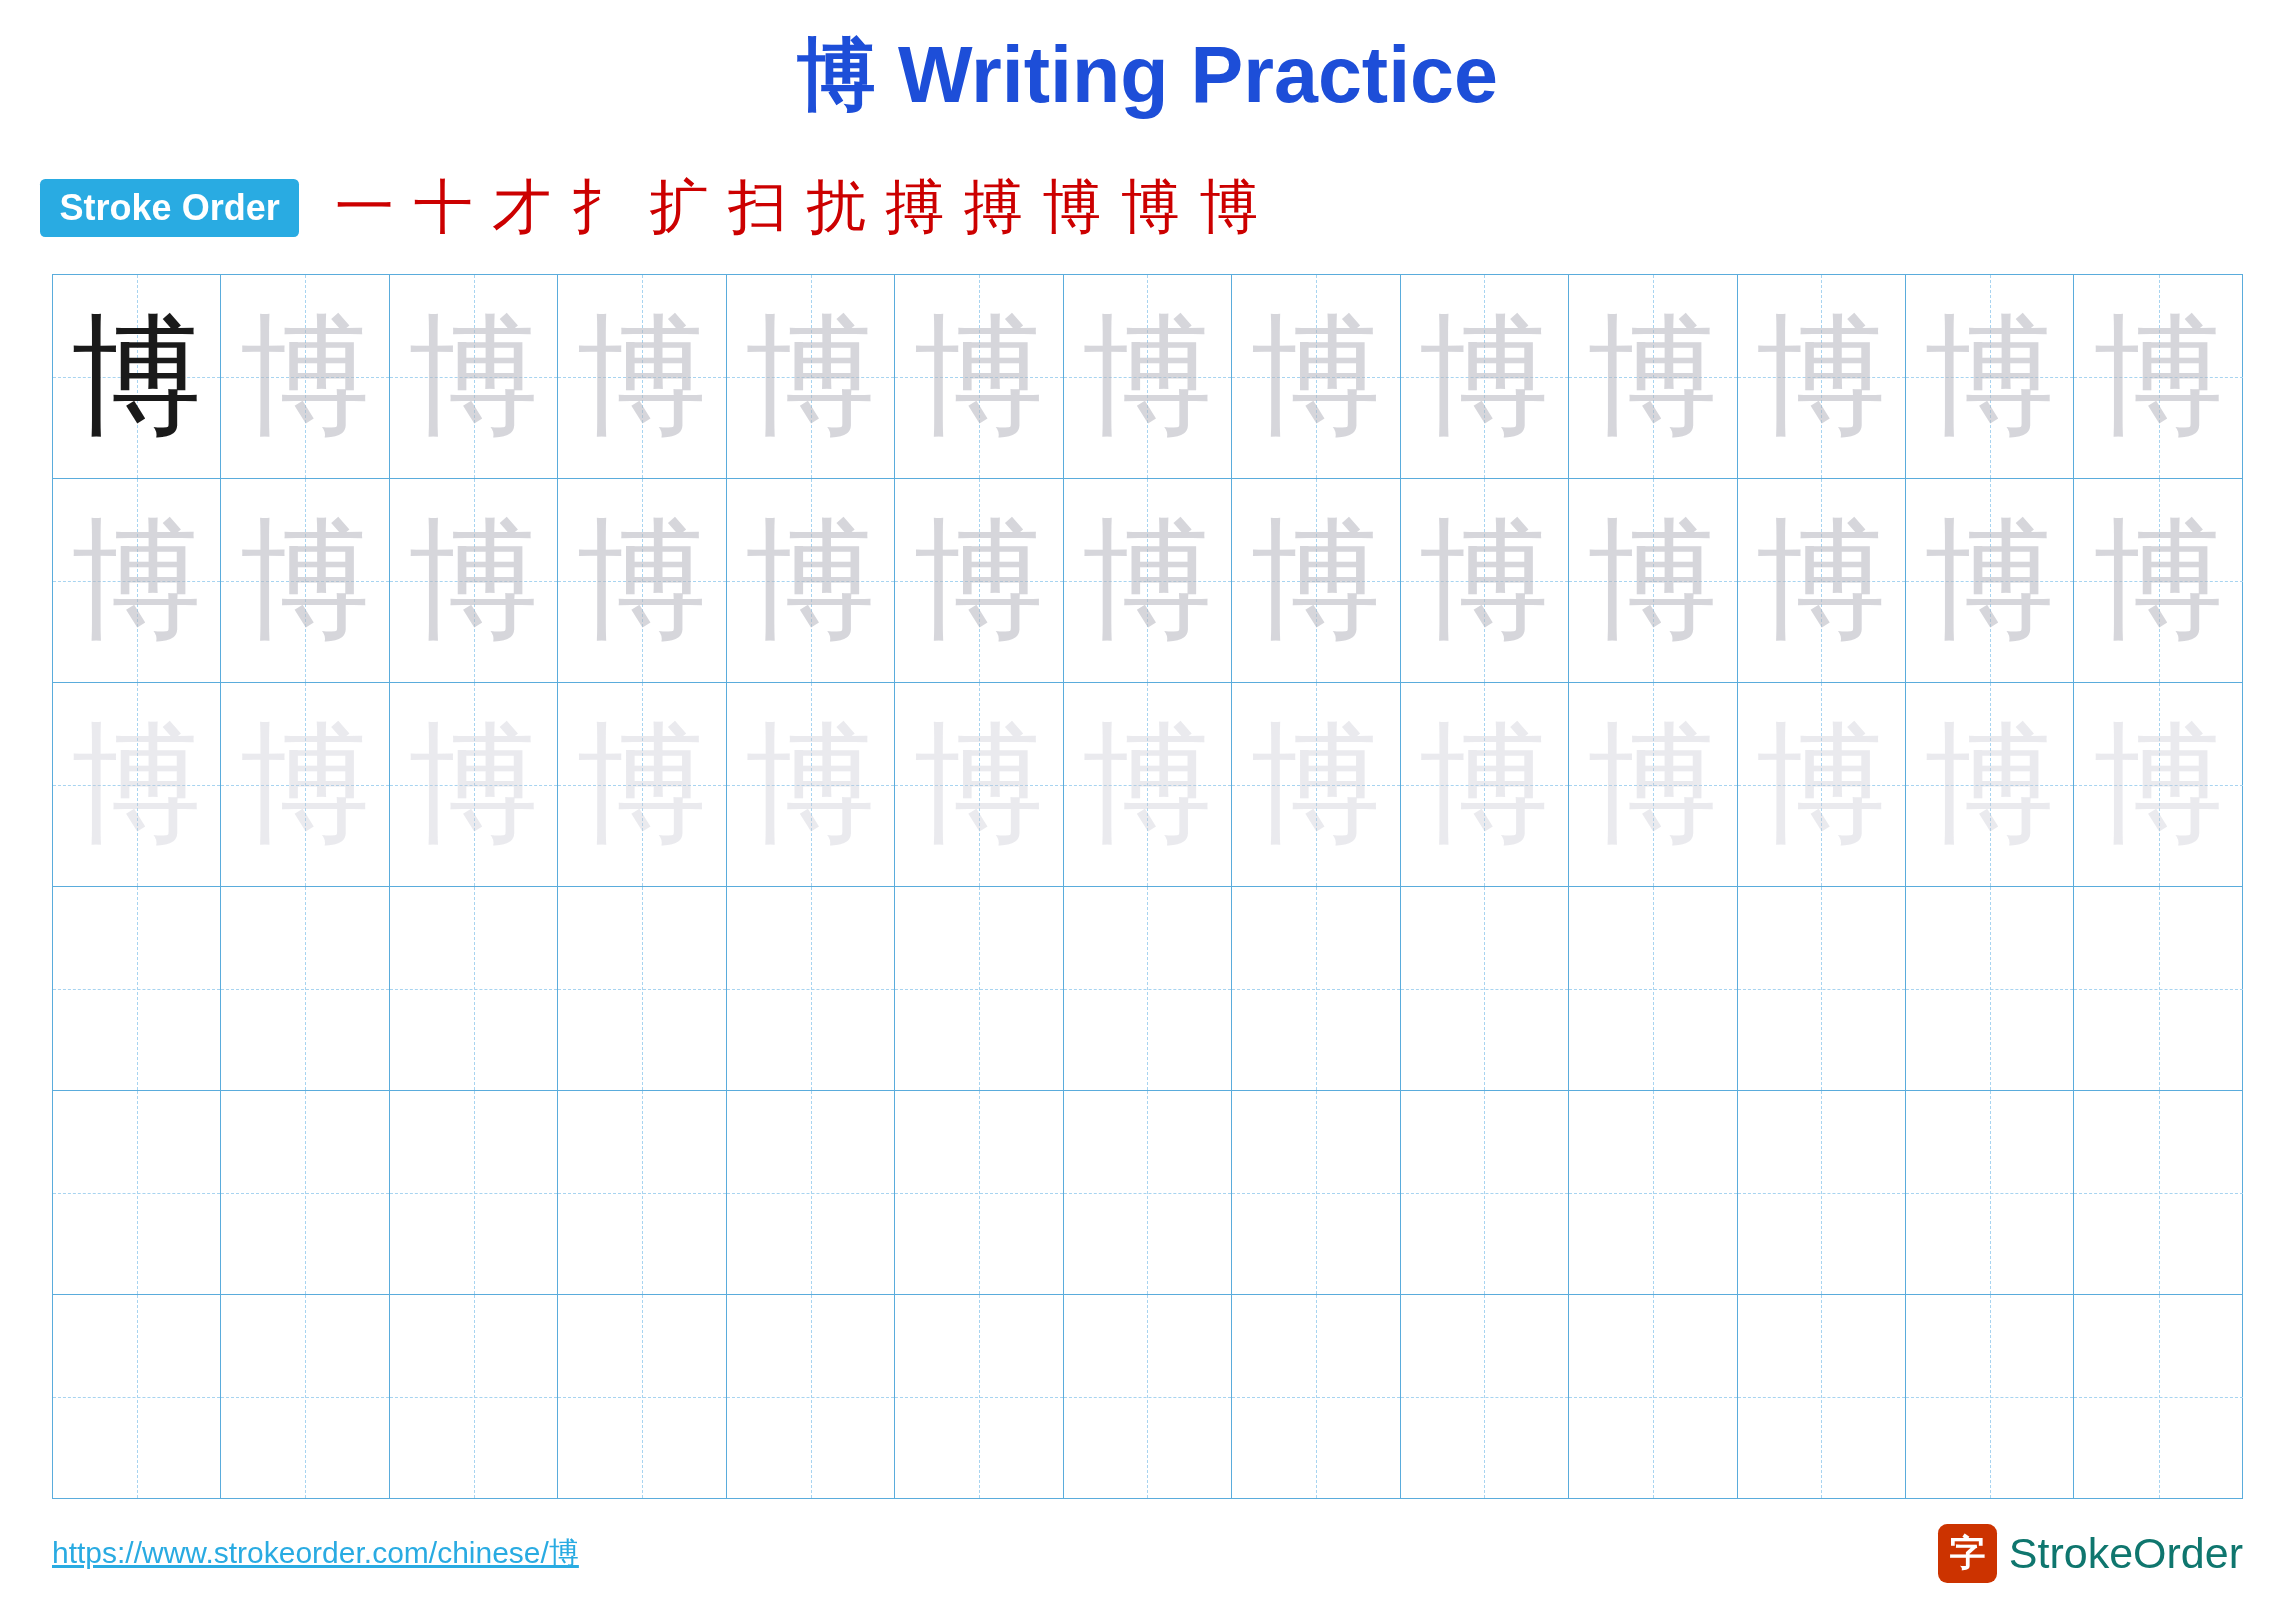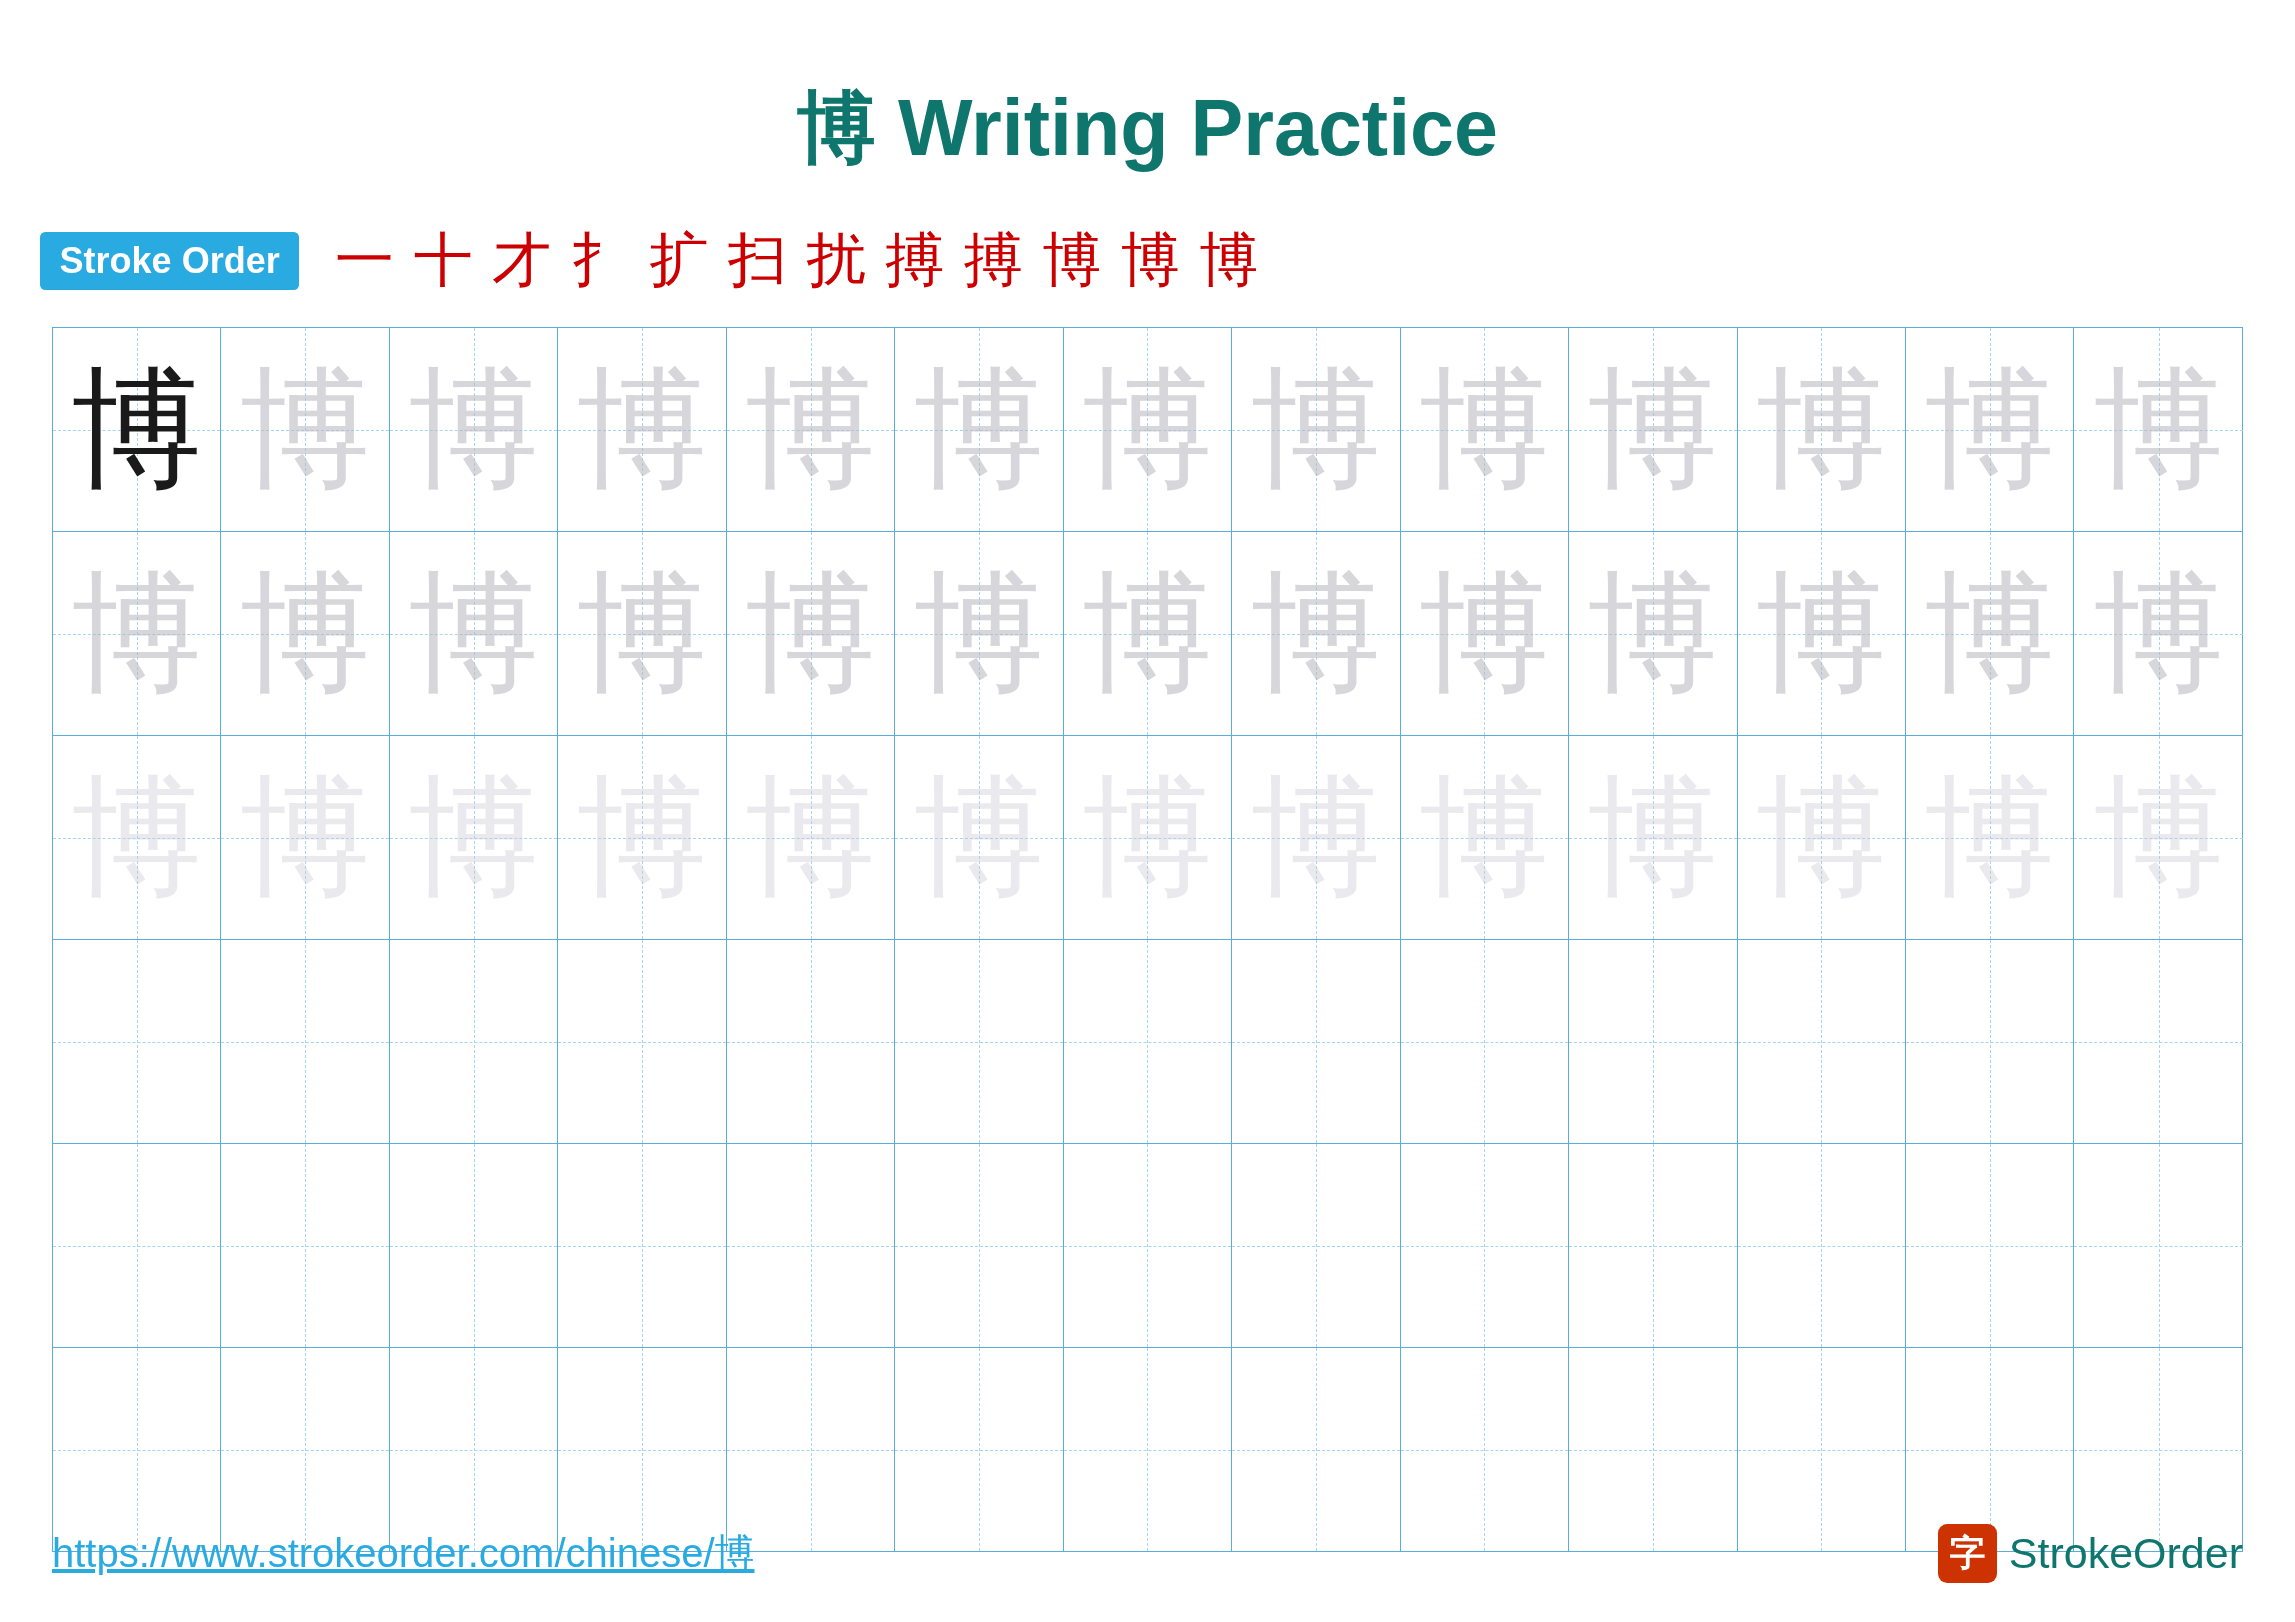--- a/index.html
+++ b/index.html
@@ -9,24 +9,24 @@
       height: 1622px;
       background: #ffffff;
       font-family: Arial, sans-serif;
       position: relative;
       overflow: hidden;
     }
 
     
     #title {
       text-align: center;
-      margin-top: 76px;
+      margin-top: 23px;
       font-size: 79px;
       font-weight: bold;
-      color: #0f766e;
+      color: #1d4ed8;
     }
 
     
     #stroke-order-row {
       display: flex;
       align-items: center;
       margin: 39px 52px 26px 40px;
       font-size: 59px;
     }
 
@@ -132,21 +132,21 @@
       position: absolute;
       bottom: 39px;
       left: 52px;
       right: 52px;
       display: flex;
       align-items: center;
       justify-content: space-between;
     }
 
     #footer-url {
-      font-size: 40px;
+      font-size: 30px;
       color: #29abe2;
     }
 
     #footer-logo {
       display: flex;
       align-items: center;
       gap: 11.8px;
     }
 
     #footer-logo-icon {

